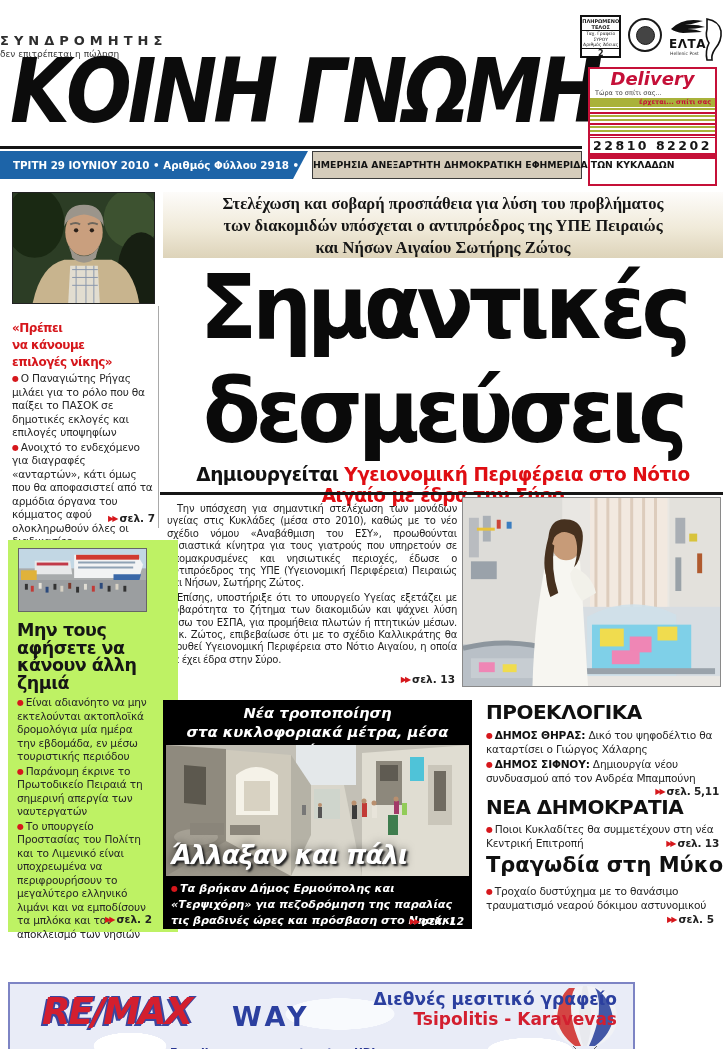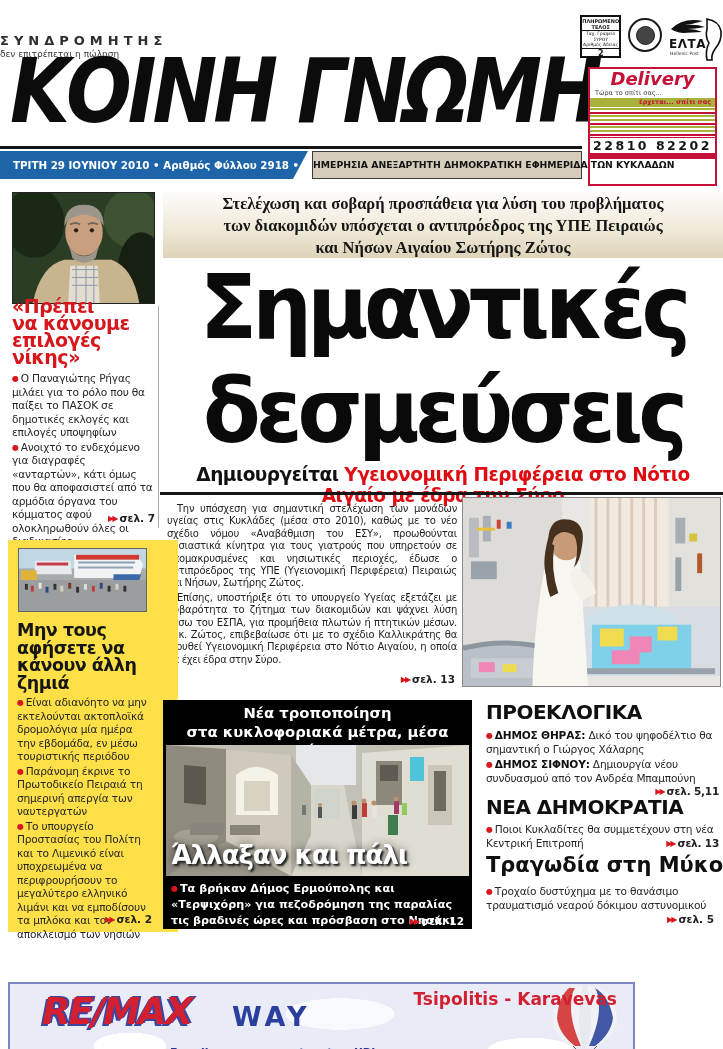--- a/index.html
+++ b/index.html
@@ -70,36 +70,36 @@
   .lead-text p{margin:0 0 2px 0;text-indent:10px;}
   .page-ref{font-size:10.5px;font-weight:bold;color:#222;white-space:nowrap;}
   .arrow{color:#d6171c;font-size:8px;letter-spacing:-2px;margin-right:3px;vertical-align:1px;}
   .lead-ref{left:167px;top:668px;width:288px;text-align:right;}
 
   .hospital{left:462px;top:497px;width:259px;height:190px;border:1px solid #8a8a8a;box-sizing:border-box;}
 
   
   .photo-man{left:12px;top:192px;width:143px;height:112px;border:1px solid #222;box-sizing:border-box;}
   .vrule{left:158px;top:306px;width:1px;height:222px;background:#a9a9a9;}
-  .lt-head{left:12px;top:298px;width:144px;font-size:19px;line-height:17px;font-weight:800;color:#d6171c;letter-spacing:-0.5px;}
+  .lt-head{left:12px;top:320px;width:144px;font-size:12px;line-height:17px;font-weight:800;color:#d6171c;letter-spacing:-0.5px;}
   .bullets{font-size:10.6px;line-height:13.5px;color:#262626;letter-spacing:-0.2px;}
   .bullets .b{margin-bottom:1px;}
   .dot{color:#d6171c;font-size:8px;margin-right:2px;vertical-align:1px;}
   .lt-bullets{left:12px;top:372px;width:144px;}
   .lt-ref{left:12px;top:507px;width:143px;text-align:right;}
 
   
-  .pink{left:8px;top:540px;width:170px;height:392px;background:#fde047;}
+  .pink{left:8px;top:540px;width:170px;height:392px;background:#bef264;}
   .port{position:absolute;left:10px;top:8px;width:129px;height:64px;border:1px solid #666;box-sizing:border-box;}
   .lb-head{position:absolute;left:9px;top:82px;width:136px;font-size:17.5px;line-height:17.5px;font-weight:800;color:#161616;letter-spacing:-0.5px;}
   .lb-bullets{position:absolute;left:9px;top:156px;width:135px;}
   .lb-ref{position:absolute;left:9px;top:368px;width:135px;text-align:right;}
 
   
-  .street{left:163px;top:700px;width:309px;height:229px;background:#000;}
+  .street{left:163px;top:700px;width:309px;height:229px;background:#000;font-style:italic;}
   .street .hdr{color:#fff;text-align:center;font-size:14.8px;font-weight:bold;line-height:18.5px;padding-top:4px;}
   .street .ph{position:absolute;left:3px;top:45px;width:303px;height:131px;}
   .street .overlay{position:absolute;left:8px;top:140px;color:#fff;font-size:26px;font-weight:800;letter-spacing:-1px;
                    text-shadow:2px 2px 2px #222,0 0 8px rgba(0,0,0,.55);}
   .street .cap{position:absolute;left:0;top:178px;width:100%;box-sizing:border-box;padding:3px 8px 0 8px;
                color:#fff;font-size:11.2px;font-weight:bold;line-height:16px;text-align:left;}
   .street .cap-ref{position:absolute;right:8px;top:210px;color:#fff;}
   .street .cap-ref .page-ref{color:#fff;}
 
   
@@ -356,21 +356,21 @@
   <div class="cap">
     <span class="dot">●</span><span>Τα βρήκαν Δήμος Ερμούπολης και «Τερψιχόρη» για πεζοδρόμηση της παραλίας τις βραδινές ώρες και πρόσβαση στο Νησάκι μέσω της Θυμάτων Σπερχειού</span>
   </div>
   <div class="cap-ref">
     <span class="arrow">▶▶</span><span class="page-ref">σελ. 12</span>
   </div>
 </div>
 
 <div class="abs rc-title rc1-title">ΠΡΟΕΚΛΟΓΙΚΑ</div>
 <div class="rc1-items rc-items bullets">
-  <div class="b"><span class="dot">●</span><span class="lead-bold">ΔΗΜΟΣ ΘΗΡΑΣ:</span><span> Δικό του ψηφοδέλτιο θα σημαντική ο Γιώργος Χάλαρης</span></div>
+  <div class="b"><span class="dot">●</span><span class="lead-bold">ΔΗΜΟΣ ΘΗΡΑΣ:</span><span> Δικό του ψηφοδέλτιο θα καταρτίσει ο Γιώργος Χάλαρης</span></div>
   <div class="b"><span class="dot">●</span><span class="lead-bold">ΔΗΜΟΣ ΣΙΦΝΟΥ:</span><span> Δημιουργία νέου συνδυασμού από τον Ανδρέα Μπαμπούνη</span>
     <span class="rc-ref-inline"><span class="arrow">▶▶</span><span class="page-ref">σελ. 5,11</span></span>
   </div>
 </div>
 <div class="abs rc-title rc2-title">ΝΕΑ ΔΗΜΟΚΡΑΤΙΑ</div>
 <div class="rc2-items rc-items bullets">
   <div class="b"><span class="dot">●</span><span>Ποιοι Κυκλαδίτες θα συμμετέχουν στη νέα Κεντρική Επιτροπή</span>
     <span class="rc-ref-inline"><span class="arrow">▶▶</span><span class="page-ref">σελ. 13</span></span>
   </div>
 </div>
@@ -389,16 +389,17 @@
       <path d="M30 4 Q20 12 18 34 Q20 50 36 62 L42 62 Q32 40 32 24 Q32 10 36 4 Z" fill="#d23430"></path>
       <path d="M56 4 Q70 12 74 34 Q72 50 56 62 L50 62 Q60 40 60 24 Q60 10 56 4 Z" fill="#31479e"></path>
       <path d="M44 2 Q40 20 40 36 Q40 50 44 62 L48 62 Q52 50 52 36 Q52 20 48 2 Z" fill="#e8e9ee"></path>
       <rect x="36" y="66" width="20" height="12" fill="#b9bdd8" stroke="#8a90b8"></rect>
       <path d="M34 62 L38 66 M58 62 L54 66" stroke="#555" stroke-width="1"></path>
     </g>
   </svg>
   <div class="logo">RE/MAX</div>
   <div class="way">WAY</div>
   <div class="rt">
+    <div class="rt1">Διεθνές μεσιτικό γραφείο</div>
     <div class="rt2">Tsipolitis - Karavevas</div>
   </div>
   <div class="info info2">E-mail:remax-way@otenet.gr URL:www.remax.gr</div>
 </div>
 
 </body></html>

